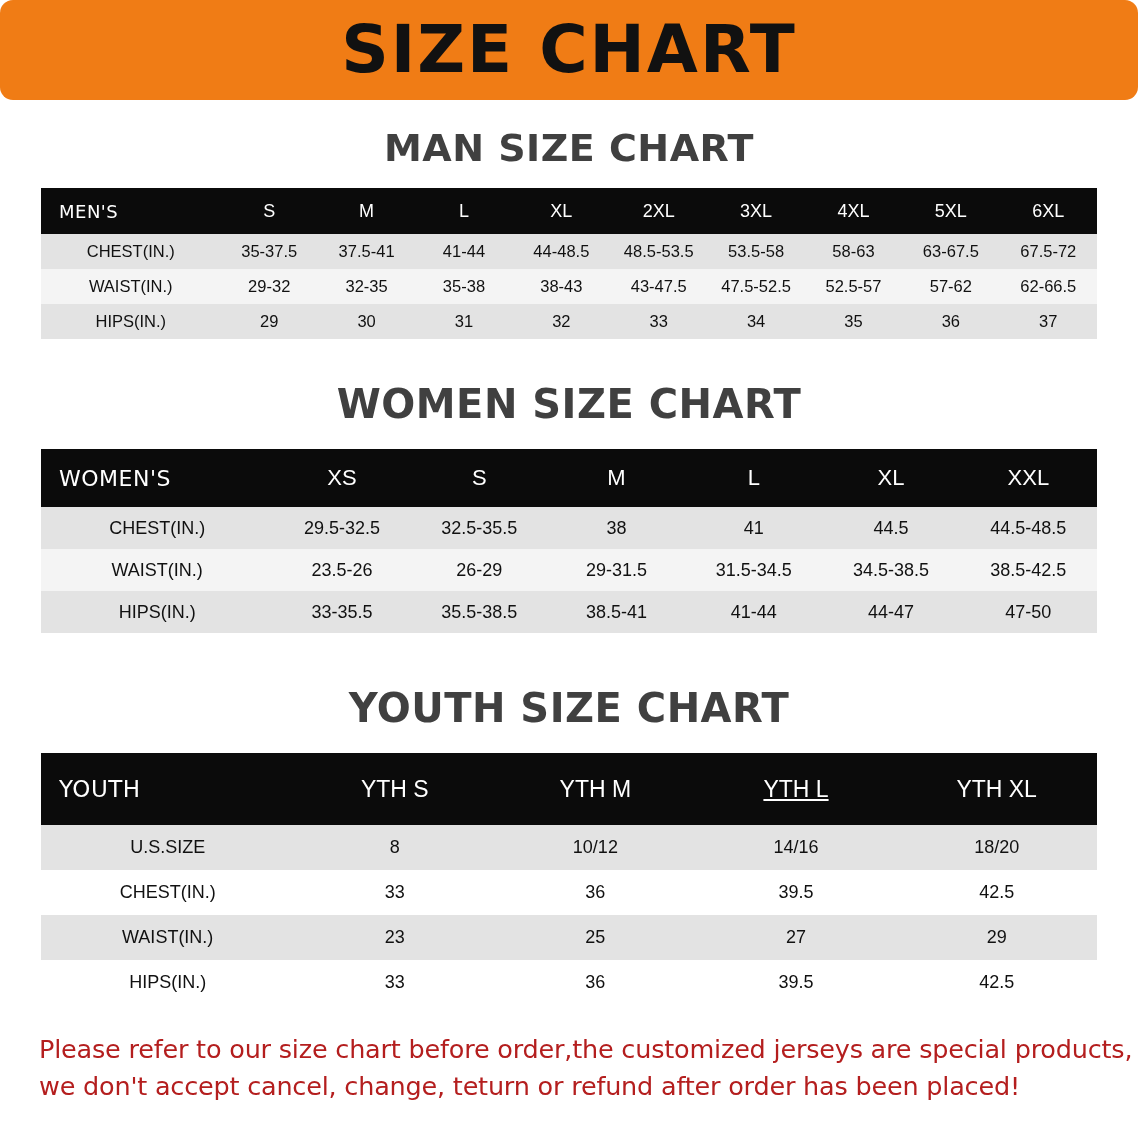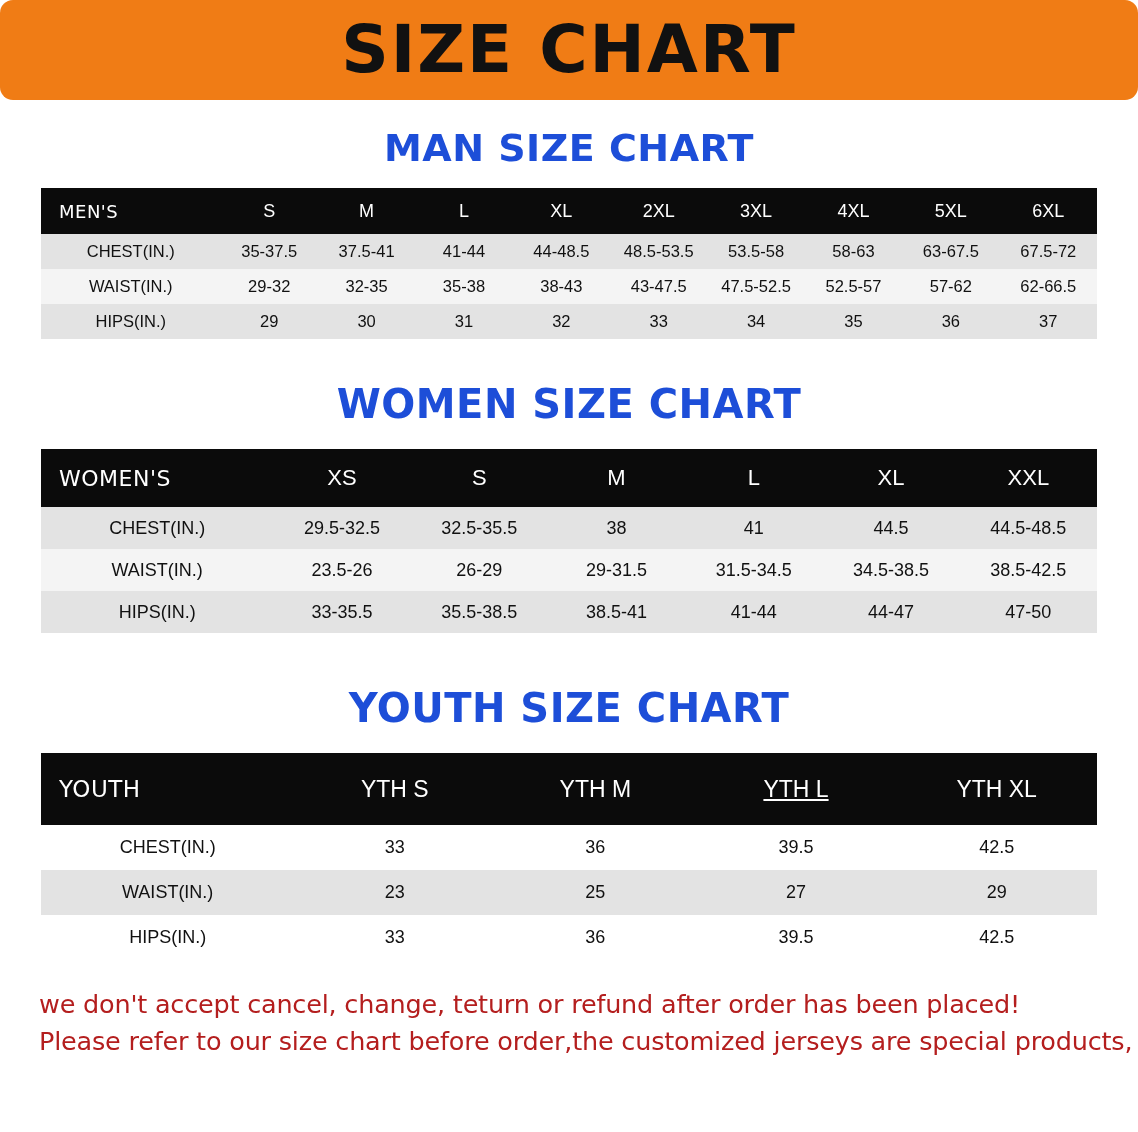--- a/index.html
+++ b/index.html
@@ -33,21 +33,21 @@
     letter-spacing: 2px;
     color: #111111;
     line-height: 1;
   }
 
   
   .section-heading {
     text-align: center;
     font-family: "DejaVu Sans", sans-serif;
     font-weight: bold;
-    color: #1d4ed8;
+    color: #404040;
   }
   .h-man   { font-size: 38px; margin: 26px 0 18px 0; letter-spacing: 0.5px; }
   .h-women { font-size: 40px; margin: 42px 0 22px 0; letter-spacing: 0.5px; }
   .h-youth { font-size: 40px; margin: 52px 0 22px 0; letter-spacing: 0.5px; }
 
   
   .table-wrap {
     width: 1056px;
     margin: 0 auto;
   }
@@ -232,20 +232,27 @@
 <div class="table-wrap">
   <table class="size-table" id="youth-table">
     <tbody id="youth-tbody">
         <tr class="hdr-row">
           <td class="hdr-label" style="width: 24%;">YOUTH</td>
           <td class="hdr-size" style="width: 19%;">YTH S</td>
           <td class="hdr-size" style="width: 19%;">YTH M</td>
           <td class="hdr-size" style="width: 19%; text-decoration: underline;">YTH L</td>
           <td class="hdr-size" style="width: 19%;">YTH XL</td>
         </tr>
+        <tr class="stripe-a">
+          <td class="row-label">U.S.SIZE</td>
+          <td class="cell">8</td>
+          <td class="cell">10/12</td>
+          <td class="cell">14/16</td>
+          <td class="cell">18/20</td>
+        </tr>
         <tr class="stripe-w">
           <td class="row-label">CHEST(IN.)</td>
           <td class="cell">33</td>
           <td class="cell">36</td>
           <td class="cell">39.5</td>
           <td class="cell">42.5</td>
         </tr>
         <tr class="stripe-a">
           <td class="row-label">WAIST(IN.)</td>
           <td class="cell">23</td>
@@ -258,15 +265,15 @@
           <td class="cell">33</td>
           <td class="cell">36</td>
           <td class="cell">39.5</td>
           <td class="cell">42.5</td>
         </tr>
       </tbody>
   </table>
 </div>
 
 <div class="note">
+  <div>Please refer to our size chart before order,the customized jerseys are special products,</div>
   <div>we don't accept cancel, change, teturn or refund after order has been placed!</div>
-  <div>Please refer to our size chart before order,the customized jerseys are special products,</div>
 </div>
 
 </body></html>

